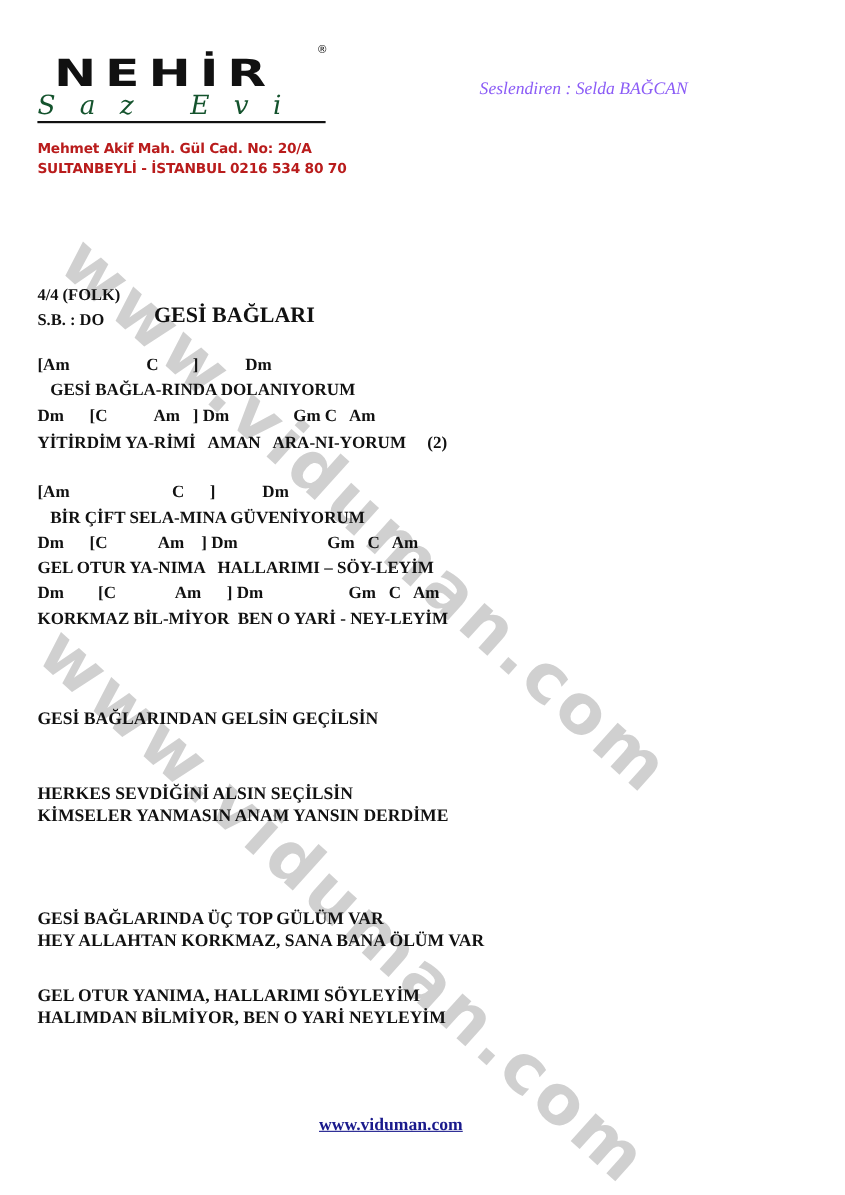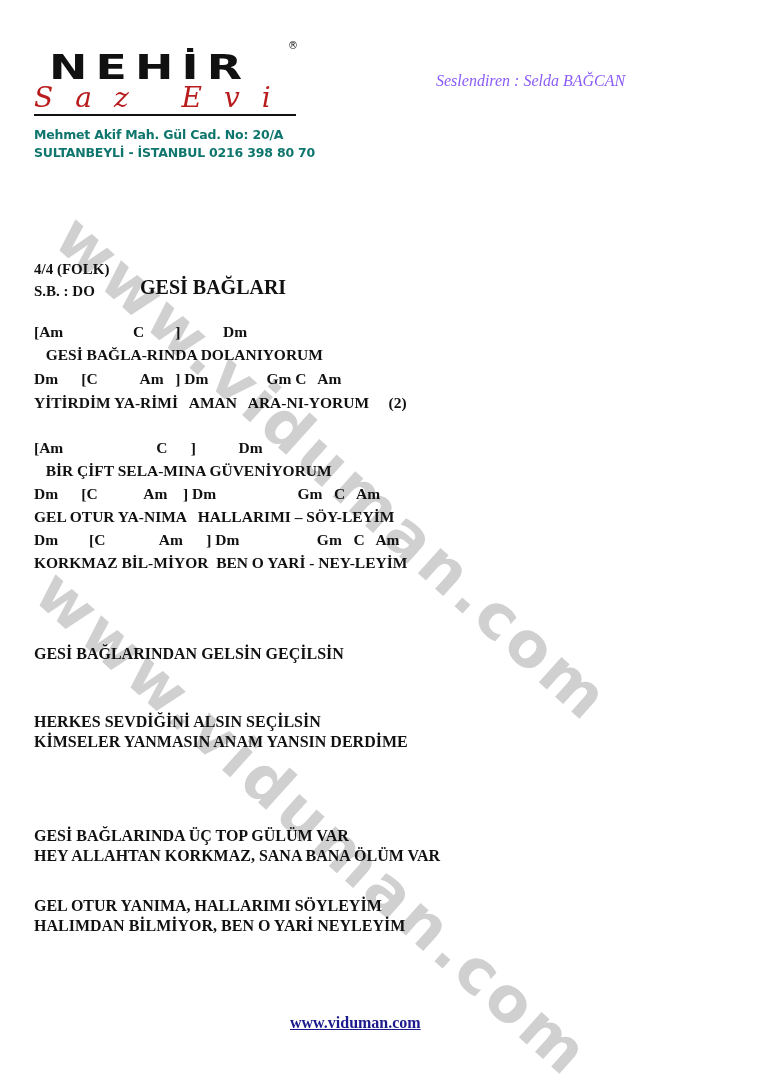--- a/index.html
+++ b/index.html
@@ -4,22 +4,22 @@
 <style>
   html, body { margin: 0; padding: 0; background: #ffffff; }
   body { width: 768px; height: 1086px; position: relative; overflow: hidden; font-family: "Liberation Serif", serif; color: #111; }
   .wm { position: absolute; font-family: "DejaVu Sans", sans-serif; font-weight: bold; color: rgba(150,150,150,0.45); font-size: 62px; letter-spacing: 4px; transform-origin: 0 0; white-space: nowrap; pointer-events: none; }
   .wm1 { left: 90px; top: 200px; transform: rotate(42deg); }
   .wm2 { left: 70px; top: 555px; transform: rotate(42deg); }
 
   .logo { position: absolute; left: 34px; top: 40px; width: 270px; }
   .logo-brand { font-family: "DejaVu Sans", sans-serif; font-weight: 900; font-size: 34px; letter-spacing: 6px; color: #111; line-height: 1; transform: scaleX(1.35); transform-origin: 0 0; position: relative; left: 15px; top: 10px; }
   .logo-reg { position: absolute; left: 254px; top: 0px; font-size: 10px; font-family: "DejaVu Sans", sans-serif; }
-  .logo-sub { position: absolute; left: 0px; top: 44px; width: 262px; font-family: "DejaVu Serif", serif; font-style: italic; font-size: 28px; letter-spacing: 22px; color: #b91c1c; line-height: 1; border-bottom: 2px solid #111; padding-bottom: 2px; }
-  .logo-addr { position: absolute; left: 0; top: 86px; font-family: "DejaVu Sans", sans-serif; font-weight: bold; font-size: 12.5px; line-height: 18px; color: #0f766e; white-space: nowrap; letter-spacing: -0.2px; }
+  .logo-sub { position: absolute; left: 0px; top: 44px; width: 262px; font-family: "DejaVu Serif", serif; font-style: italic; font-size: 24px; letter-spacing: 22px; color: #14532d; line-height: 1; border-bottom: 2px solid #111; padding-bottom: 2px; }
+  .logo-addr { position: absolute; left: 0; top: 86px; font-family: "DejaVu Sans", sans-serif; font-weight: bold; font-size: 12.5px; line-height: 18px; color: #b91c1c; white-space: nowrap; letter-spacing: -0.2px; }
 
   .credits { position: absolute; left: 436px; top: 70px; font-family: "Liberation Serif", serif; font-style: italic; font-size: 16px; line-height: 22px; color: #8b5cf6; }
   .credits .row { white-space: pre; }
 
   .meta { position: absolute; left: 34px; top: 210px; font-weight: bold; font-size: 15px; line-height: 22px; margin-top: 48px; }
   .title { position: absolute; left: 140px; top: 276px; font-weight: bold; font-size: 20px; }
 
   .chord-block { position: absolute; left: 34px; font-weight: bold; font-size: 15.5px; }
   .ln { position: absolute; white-space: pre; line-height: 20px; }
 
@@ -33,21 +33,21 @@
 
 <div class="wm wm1">www.viduman.com</div>
 <div class="wm wm2">www.viduman.com</div>
 
 <div class="logo">
   <div class="logo-brand">NEHİR</div>
   <div class="logo-reg">®</div>
   <div class="logo-sub">Saz Evi</div>
   <div class="logo-addr">
     <div>Mehmet Akif Mah. Gül Cad. No: 20/A</div>
-    <div>SULTANBEYLİ - İSTANBUL 0216 398 80 70</div>
+    <div>SULTANBEYLİ - İSTANBUL 0216 534 80 70</div>
   </div>
 </div>
 
 <div class="credits">
   <div class="row">Seslendiren : Selda BAĞCAN</div>
 </div>
 
 <div class="meta">
   <div>4/4 (FOLK)</div>
   <div>S.B. : DO</div>

